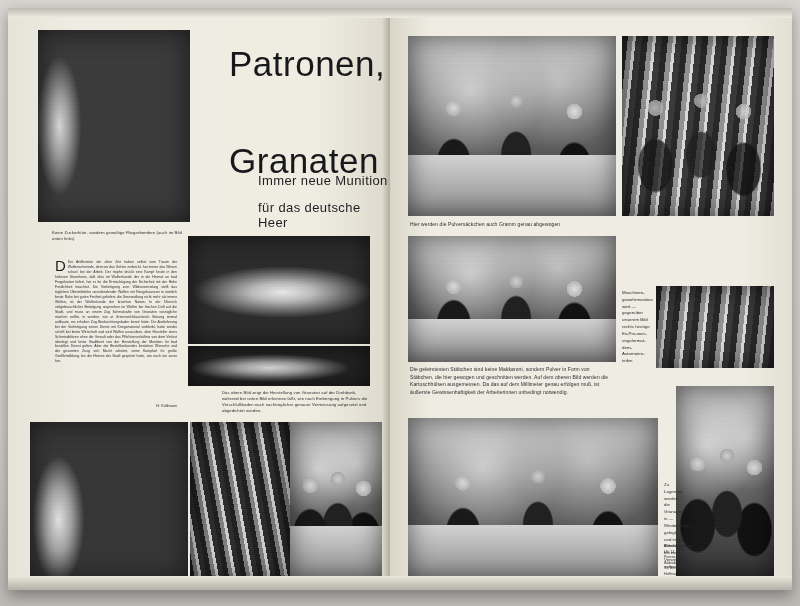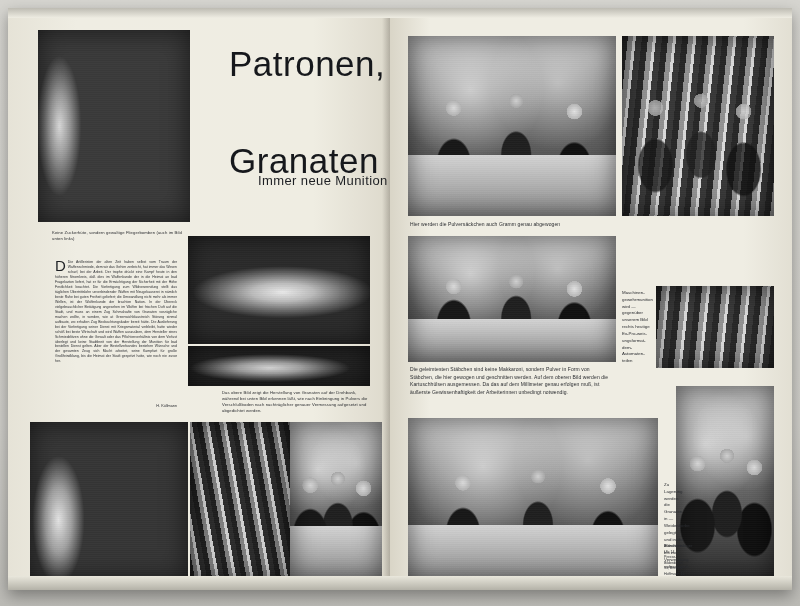--- a/index.html
+++ b/index.html
@@ -112,20 +112,21 @@
         <div class="ph shells"></div>
         <div class="ph grain"></div>
         <div class="ph vig"></div>
       </div>
 
       <div class="cap" style="left:44px;top:222px;width:136px;">Keine Zuckerhüte, sondern gewaltige Fliegerbomben (auch im Bild unten links)</div>
 
       <div class="headline hl1">Patronen,</div>
       <div class="headline hl3">Granaten</div>
       <div class="sub1">Immer neue Munition</div>
+      <div class="sub2">für das deutsche Heer</div>
 
       <div class="photo" style="left:180px;top:228px;width:182px;height:108px;">
         <div class="ph" style="background:
              radial-gradient(ellipse 90px 26px at 52% 52%,#e6e4de 0%,#b9b7b1 35%,#6d6c68 70%,#2e2f31 100%),
              repeating-linear-gradient(90deg,rgba(255,255,255,.10) 0 3px,rgba(0,0,0,.10) 3px 6px),
              linear-gradient(180deg,#3a3b3d,#17181a);"></div>
         <div class="ph grain"></div>
         <div class="ph vig"></div>
       </div>
 

